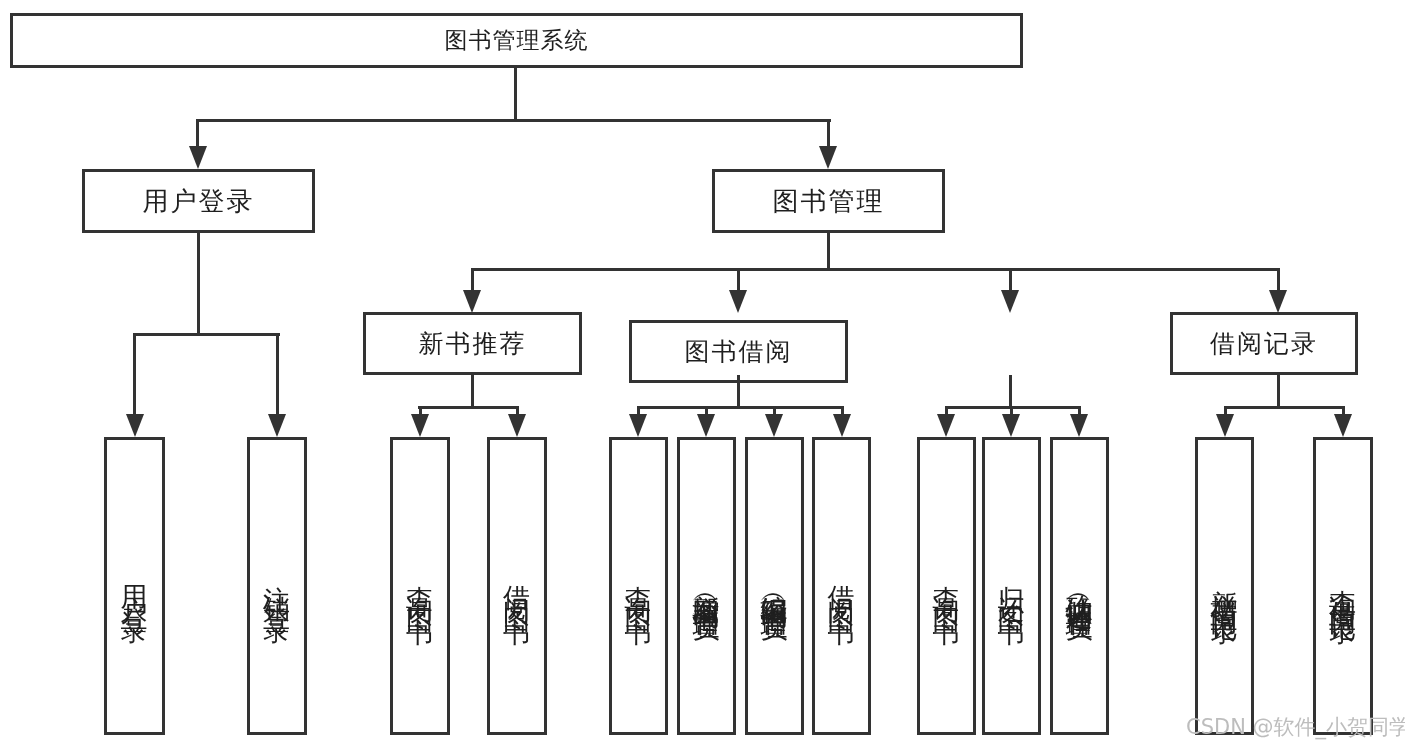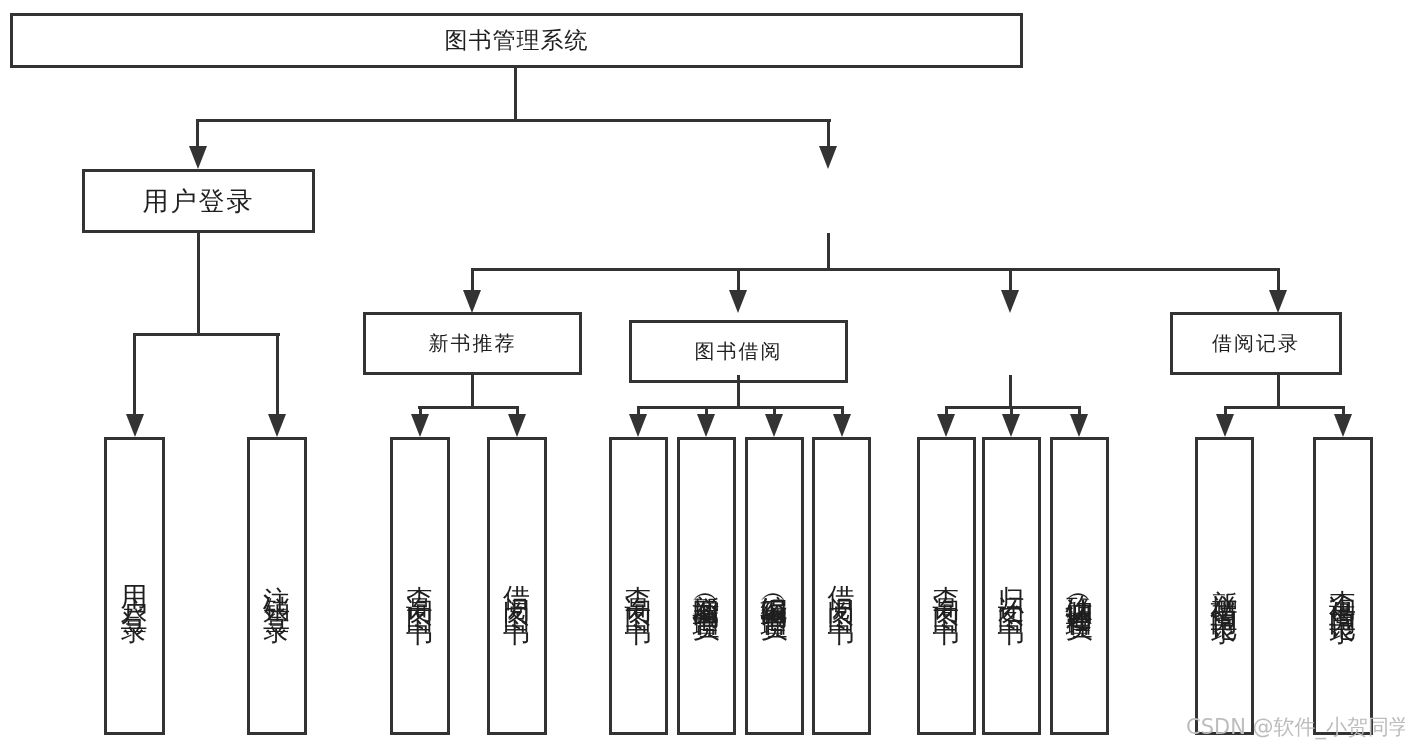--- a/index.html
+++ b/index.html
@@ -16,21 +16,21 @@
     box-sizing:border-box;
     border:3px solid #333333;
     background:#ffffff;
     display:flex;
     align-items:center;
     justify-content:center;
     text-align:center;
   }
   .root-label{font-size:23px;letter-spacing:1px;}
   .l2-label{font-size:26px;letter-spacing:2px;}
-  .l3-label{font-size:20px;letter-spacing:2px;}
+  .l3-label{font-size:25px;letter-spacing:2px;}
   .leaf .vtext{
     writing-mode:vertical-rl;
     text-orientation:mixed;
     font-size:27px;
     line-height:1;
   }
   .ls-wide{letter-spacing:11px;}
   .ls-mid{letter-spacing:6px;}
   .ls-tight{letter-spacing:3px;}
   .vl{position:absolute;width:3px;background:#333333;}
@@ -55,31 +55,34 @@
 <div class="stage">
 
   <div class="nodebox" style="left:10px;top:13px;width:1013px;height:55px;">
     <span class="root-label">图书管理系统</span>
   </div>
 
   <div class="nodebox" style="left:82px;top:169px;width:233px;height:64px;">
     <span class="l2-label">用户登录</span>
   </div>
 
+  <div class="nodebox" style="left:712px;top:169px;width:233px;height:64px;">
+    <span class="l2-label">图书管理</span>
+  </div>
 
   <div class="nodebox" style="left:363px;top:312px;width:219px;height:63px;">
     <span class="l3-label">新书推荐</span>
   </div>
 
   <div class="nodebox" style="left:629px;top:320px;width:219px;height:63px;">
     <span class="l3-label">图书借阅</span>
   </div>
 
 
-  <div class="nodebox" style="left:1170px;top:312px;width:172px;height:63px;">
+  <div class="nodebox" style="left:1170px;top:312px;width:188px;height:63px;">
     <span class="l3-label">借阅记录</span>
   </div>
 
   <div class="nodebox leaf" style="left:104px;top:437px;width:61px;height:298px;">
     <span class="vtext ls-wide">用户登录</span>
   </div>
   <div class="nodebox leaf" style="left:247px;top:437px;width:60px;height:298px;">
     <span class="vtext ls-wide">注销登录</span>
   </div>
 

